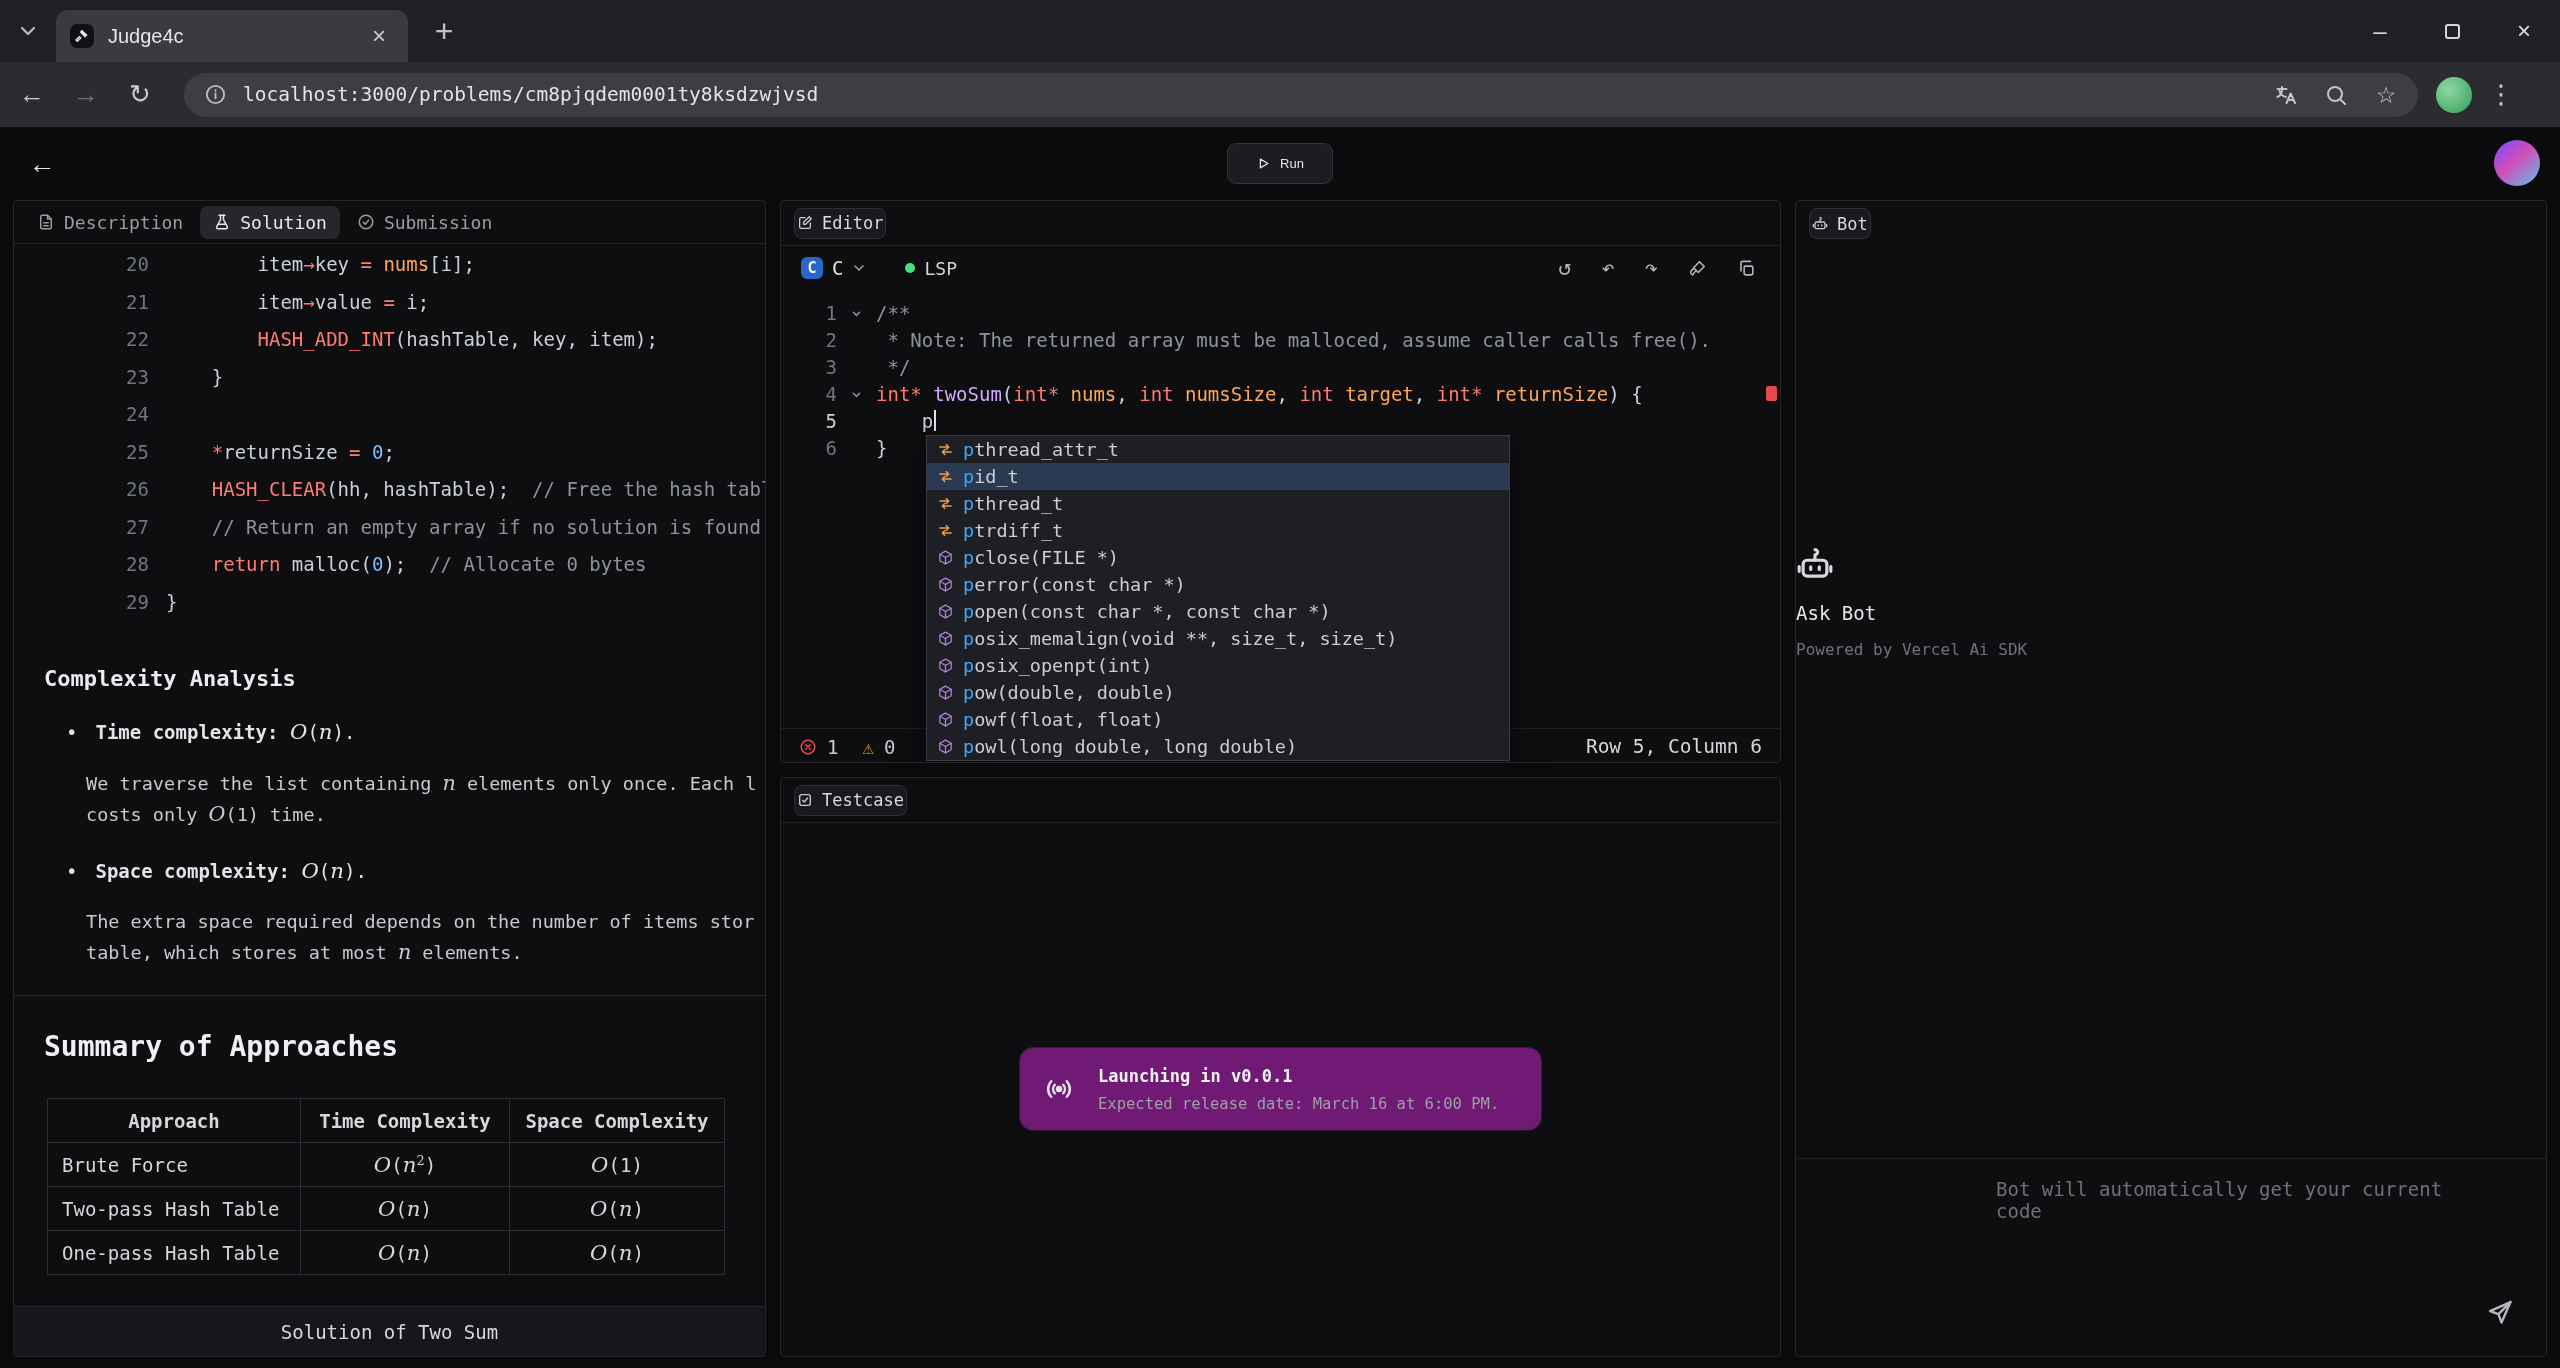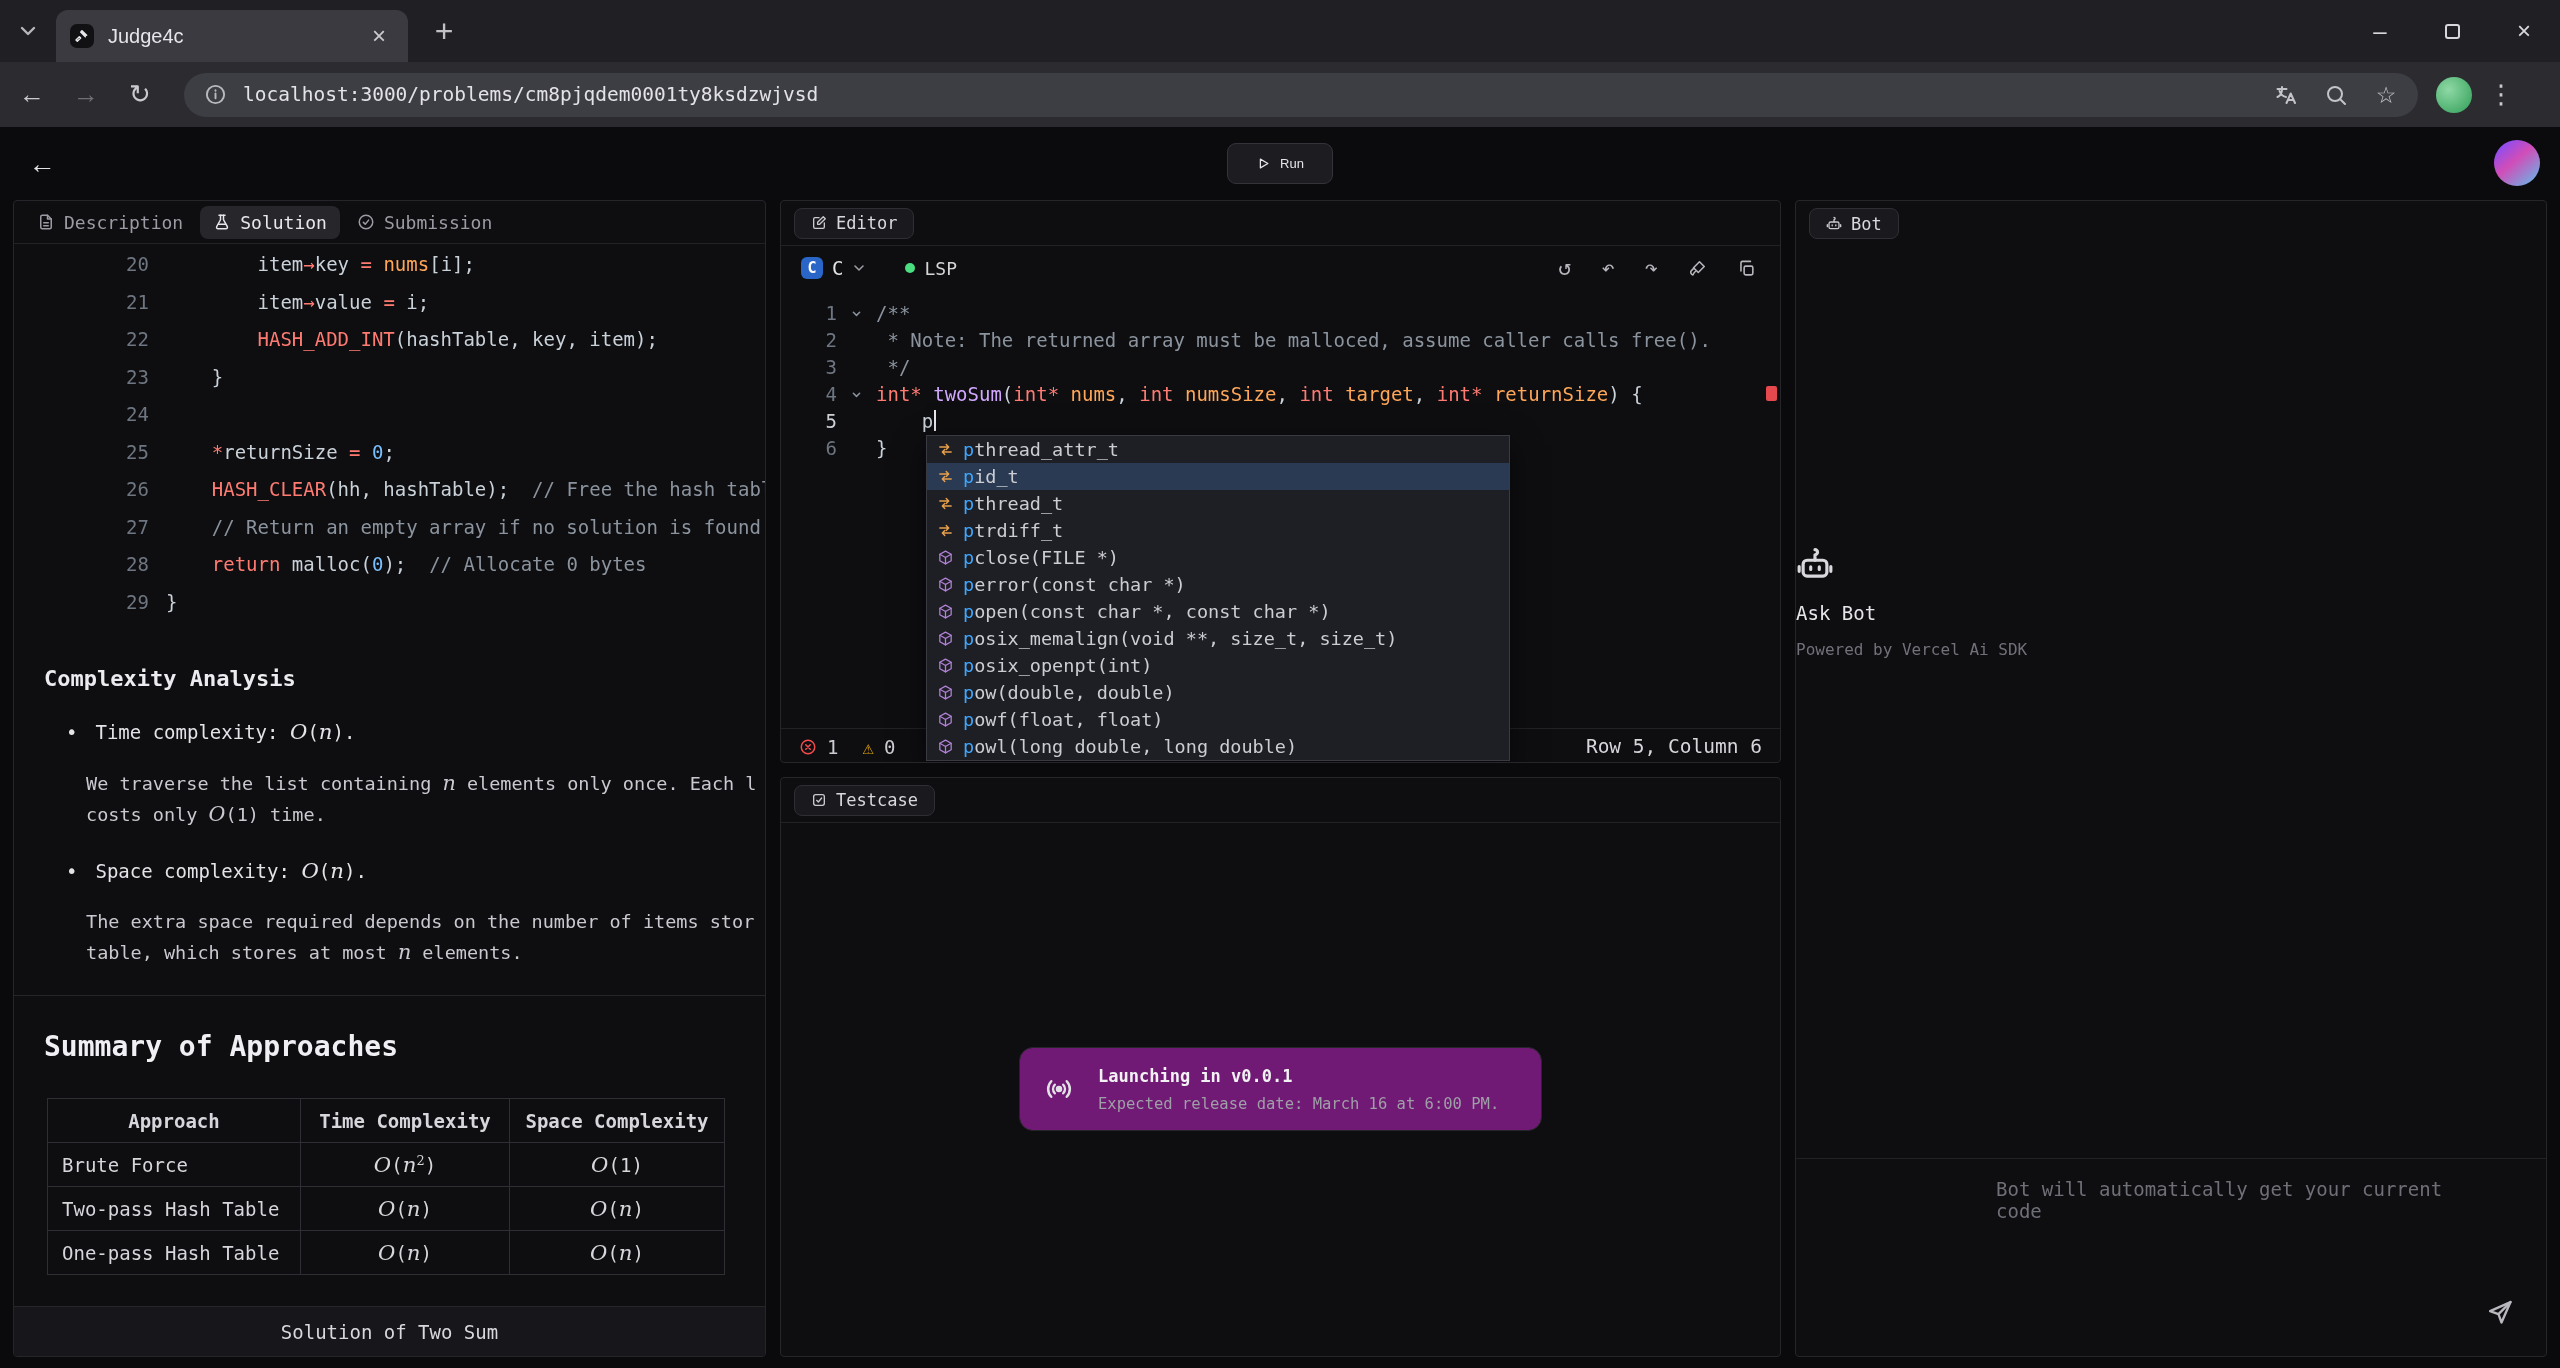--- a/index.html
+++ b/index.html
@@ -49,40 +49,40 @@
 
   
   .panel{position:absolute;top:200px;background:#0e0e11;border:1px solid #26262a;border-radius:4px;overflow:hidden}
   .panel-left{left:13px;width:753px;height:1157px}
   .panel-editor{left:780px;width:1001px;height:563px}
   .panel-test{left:780px;top:777px;width:1001px;height:580px}
   .panel-bot{left:1795px;width:752px;height:1157px}
 
   .phead{height:45px;border-bottom:1px solid #222226;display:flex;align-items:center;padding:0 13px}
   .phead.noline{border-bottom:none}
-  .pbadge{display:flex;align-items:center;gap:9px;height:31px;padding:0 16px;border:1px solid #2e2e34;
+  .pbadge{display:flex;align-items:center;gap:9px;height:31px;padding:0 2px;border:1px solid #2e2e34;
     background:#1a1a1e;border-radius:8px;font:17px "DejaVu Sans Mono",monospace;color:#d8d8dd}
   .pbadge .bicon{width:16px;height:16px;color:#c9c9cf}
 
   
   .ltabs{height:43px;border-bottom:1px solid #222226;display:flex;align-items:center;padding:0 10px;gap:4px}
   .ltab{display:flex;align-items:center;gap:9px;padding:6px 13px;border-radius:8px;color:#9b9ba3;
     font:18px "DejaVu Sans Mono",monospace;background:none;border:none}
   .ltab .ticon{width:18px;height:18px}
   .ltab.active{background:#26262b;color:#e8e8ec}
   .lcontent{position:relative;height:1063px;overflow:hidden}
   .sol-code{padding-top:2px;font:19px/37.5px "DejaVu Sans Mono",monospace}
   .sline{display:flex;height:37.5px;white-space:pre}
   .sln{width:135px;text-align:right;color:#6e7681;flex:none}
   .scode{padding-left:17px;color:#c9d1d9}
   .tk-k{color:#ff7b72}.tk-f{color:#d2a8ff}.tk-p{color:#ffa657}.tk-c{color:#8b949e}
   .tk-n{color:#79c0ff}.tk-d{color:#c9d1d9}
   .lh3{margin:45px 30px 0;font:bold 22px "DejaVu Sans Mono",monospace;color:#ececf0}
   .cx-item{margin:28px 30px 0 52px;display:flex;gap:18px;font:19px "DejaVu Sans Mono",monospace;color:#e4e4e8;align-items:baseline}
-  .cx-item b{font-weight:normal}
+  .cx-item b{font-weight:bold}
   .cx-para{margin:24px 0 0 72px;font:18.5px/30px "DejaVu Sans Mono",monospace;color:#c9c9cf;
     white-space:nowrap;overflow:hidden}
   .math i{font-family:"DejaVu Serif",serif;font-style:italic;font-size:1.12em}
   .math sup{font-size:.68em;vertical-align:super;font-family:"DejaVu Serif",serif}
   .lhr{margin:27px 0 0;border:0;border-top:1px solid #26262a}
   .lh2{margin:34px 30px 0;font:bold 28px "DejaVu Sans Mono",monospace;color:#f0f0f4}
   .ltable{margin:35px 0 0 33px;border-collapse:collapse;font:19px "DejaVu Sans Mono",monospace;color:#d6d6db}
   .ltable th,.ltable td{border:1px solid #2e2e34;padding:9px 14px;text-align:center}
   .ltable th{font-weight:bold;height:44px}
   .ltable td.tleft{text-align:left}

